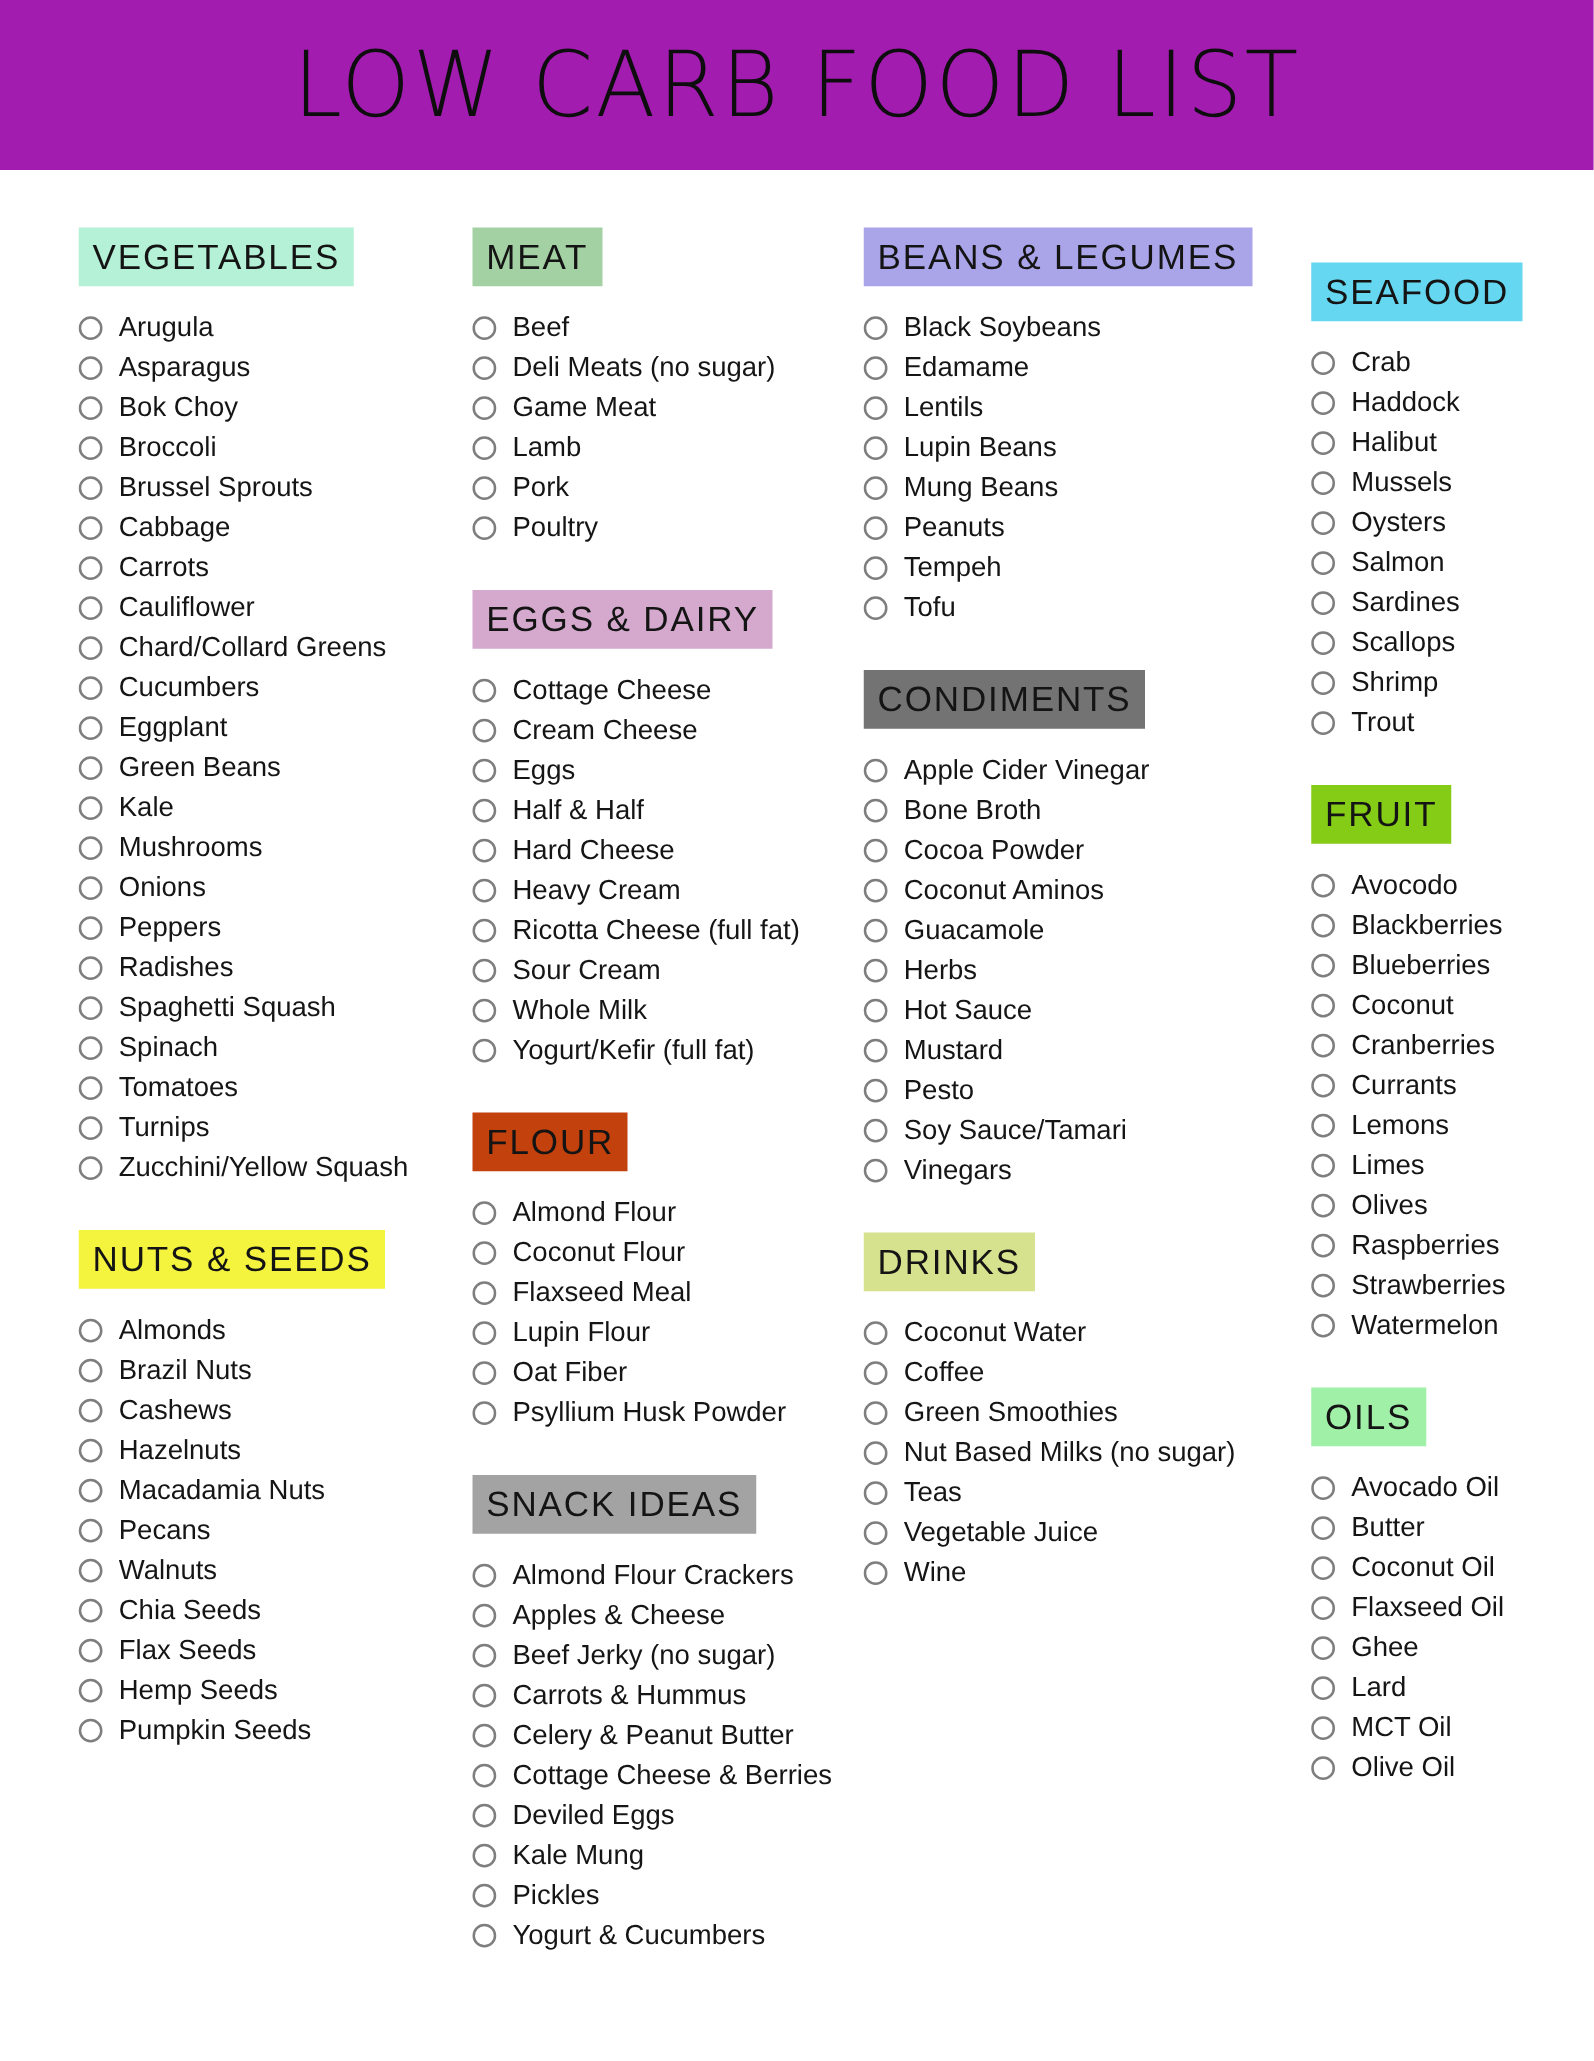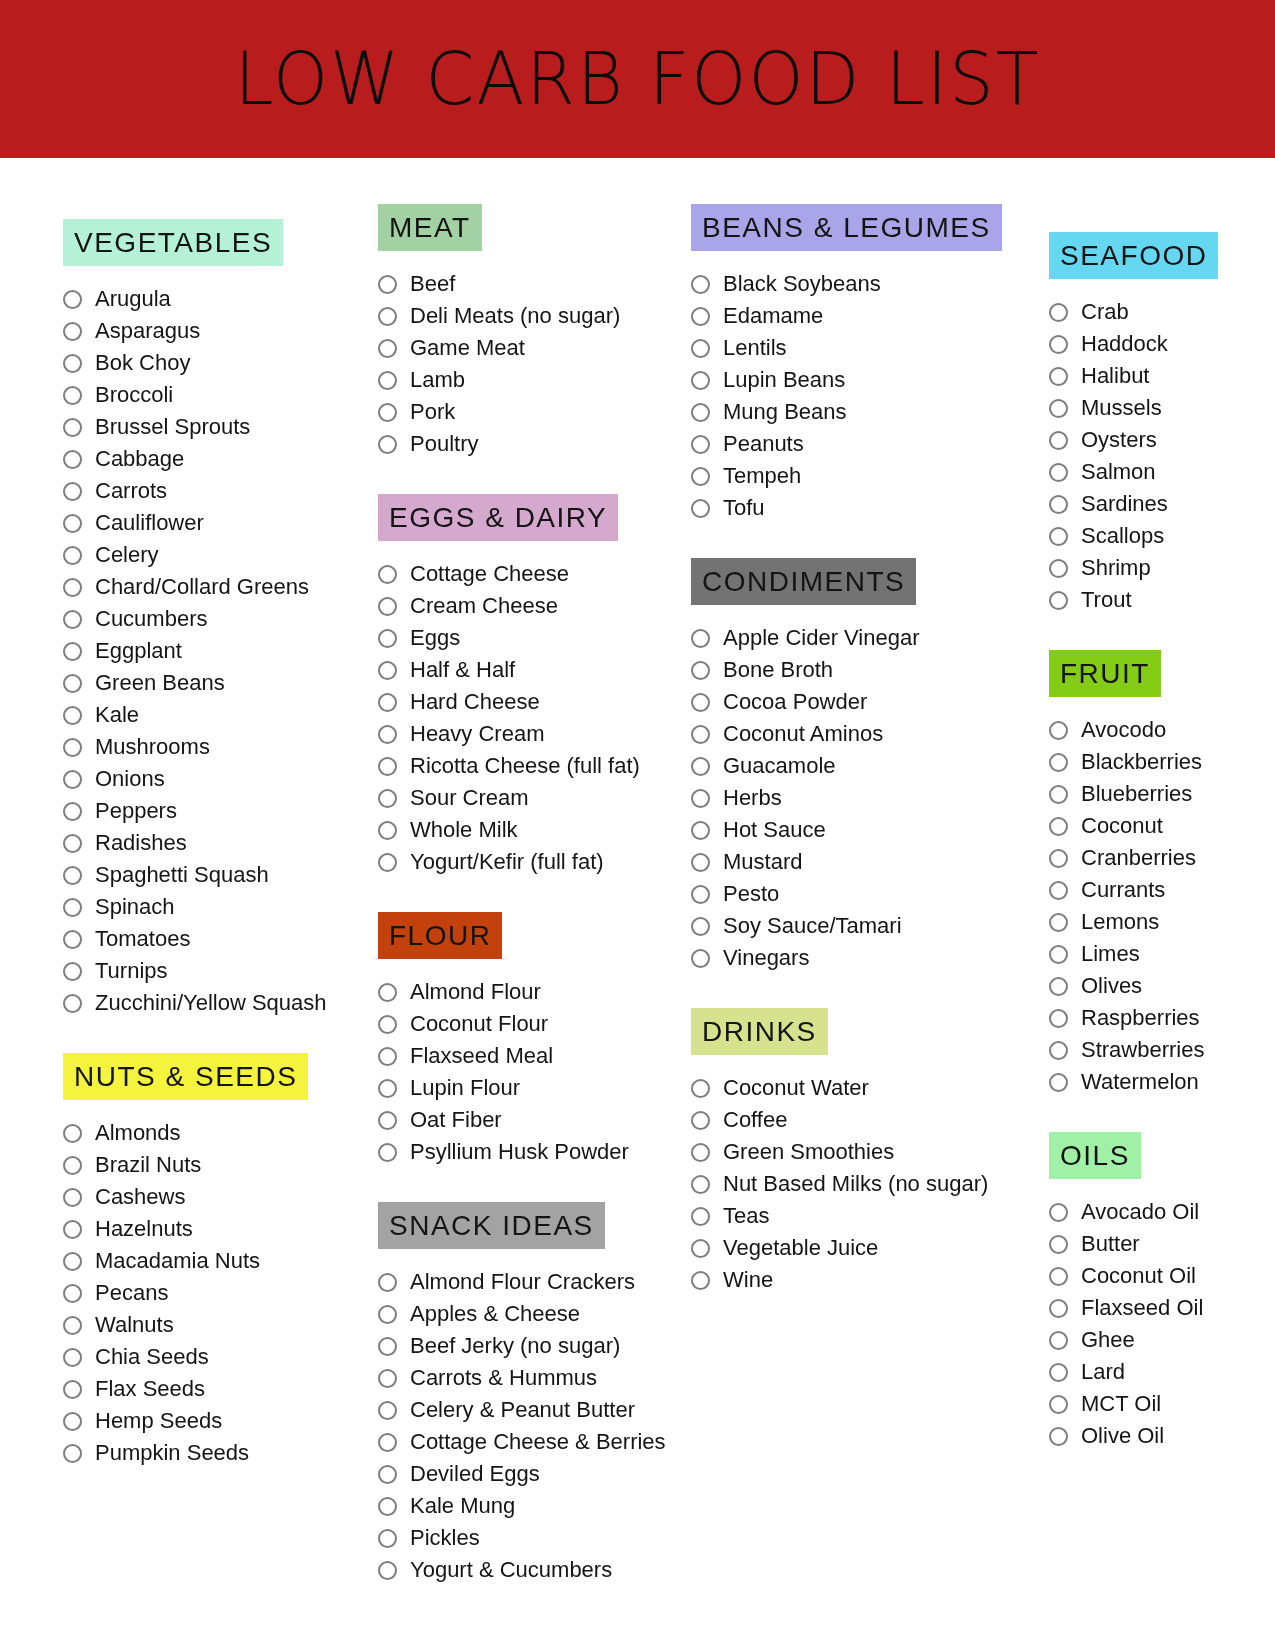--- a/index.html
+++ b/index.html
@@ -6,43 +6,43 @@
   html, body { background: #ffffff; }
   body {
     width: 1275px;
     min-height: 1649px;
     font-family: "Liberation Sans", sans-serif;
     color: #121212;
     position: relative;
   }
   .band {
     width: 100%;
-    height: 158px;
-    background: #b91c1c;
+    height: 136px;
+    background: #a21caf;
     display: flex;
     align-items: center;
     justify-content: center;
   }
   .title {
     font-family: "DejaVu Sans", sans-serif;
     font-weight: 200;
     font-size: 70px;
     letter-spacing: 2px;
     color: #0d0d0d;
     line-height: 1;
     white-space: nowrap;
     transform: scaleY(1.04);
   }
   .columns {
     display: flex;
     align-items: flex-start;
     padding: 46px 0 40px 63px;
   }
   .col { flex: 0 0 auto; }
-  .col:nth-child(1) { width: 315px; margin-top: 15px; }
+  .col:nth-child(1) { width: 315px; }
   .col:nth-child(2) { width: 313px; }
   .col:nth-child(3) { width: 358px; }
   .col:nth-child(4) { width: 226px; }
   .section { margin-bottom: 34px; }
   .hdr {
     display: inline-block;
     font-size: 28px;
     font-weight: 500;
     letter-spacing: 1.5px;
     line-height: 1;
@@ -112,24 +112,20 @@
           <li class="row">
             <span class="circle"></span>
             <span class="lbl">Carrots</span>
           </li>
           <li class="row">
             <span class="circle"></span>
             <span class="lbl">Cauliflower</span>
           </li>
           <li class="row">
             <span class="circle"></span>
-            <span class="lbl">Celery</span>
-          </li>
-          <li class="row">
-            <span class="circle"></span>
             <span class="lbl">Chard/Collard Greens</span>
           </li>
           <li class="row">
             <span class="circle"></span>
             <span class="lbl">Cucumbers</span>
           </li>
           <li class="row">
             <span class="circle"></span>
             <span class="lbl">Eggplant</span>
           </li>

